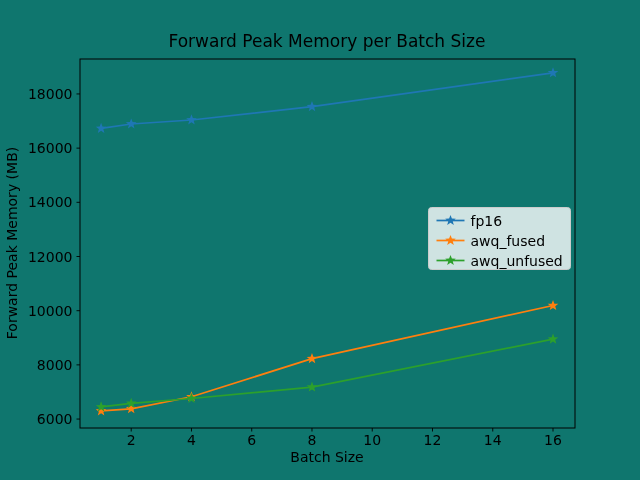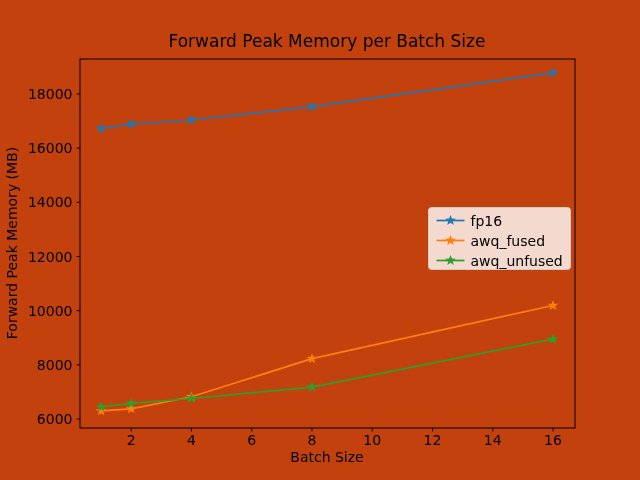--- a/index.html
+++ b/index.html
@@ -1,20 +1,20 @@
 <!DOCTYPE html>
 <html><head>
 <meta charset="utf-8">
 <style>
   html, body { margin: 0; padding: 0; background: #ffffff; }
   .figure {
     position: relative;
     width: 640px;
     height: 480px;
-    background: #c2410c;
+    background: #0f766e;
     font-family: "DejaVu Sans", sans-serif;
     overflow: hidden;
   }
   svg text { fill: #000000; font-family: "DejaVu Sans", sans-serif; }
 </style>
 </head>
 <body>
 
 <div class="figure">
   <svg width="640" height="480" viewBox="0 0 640 480">

